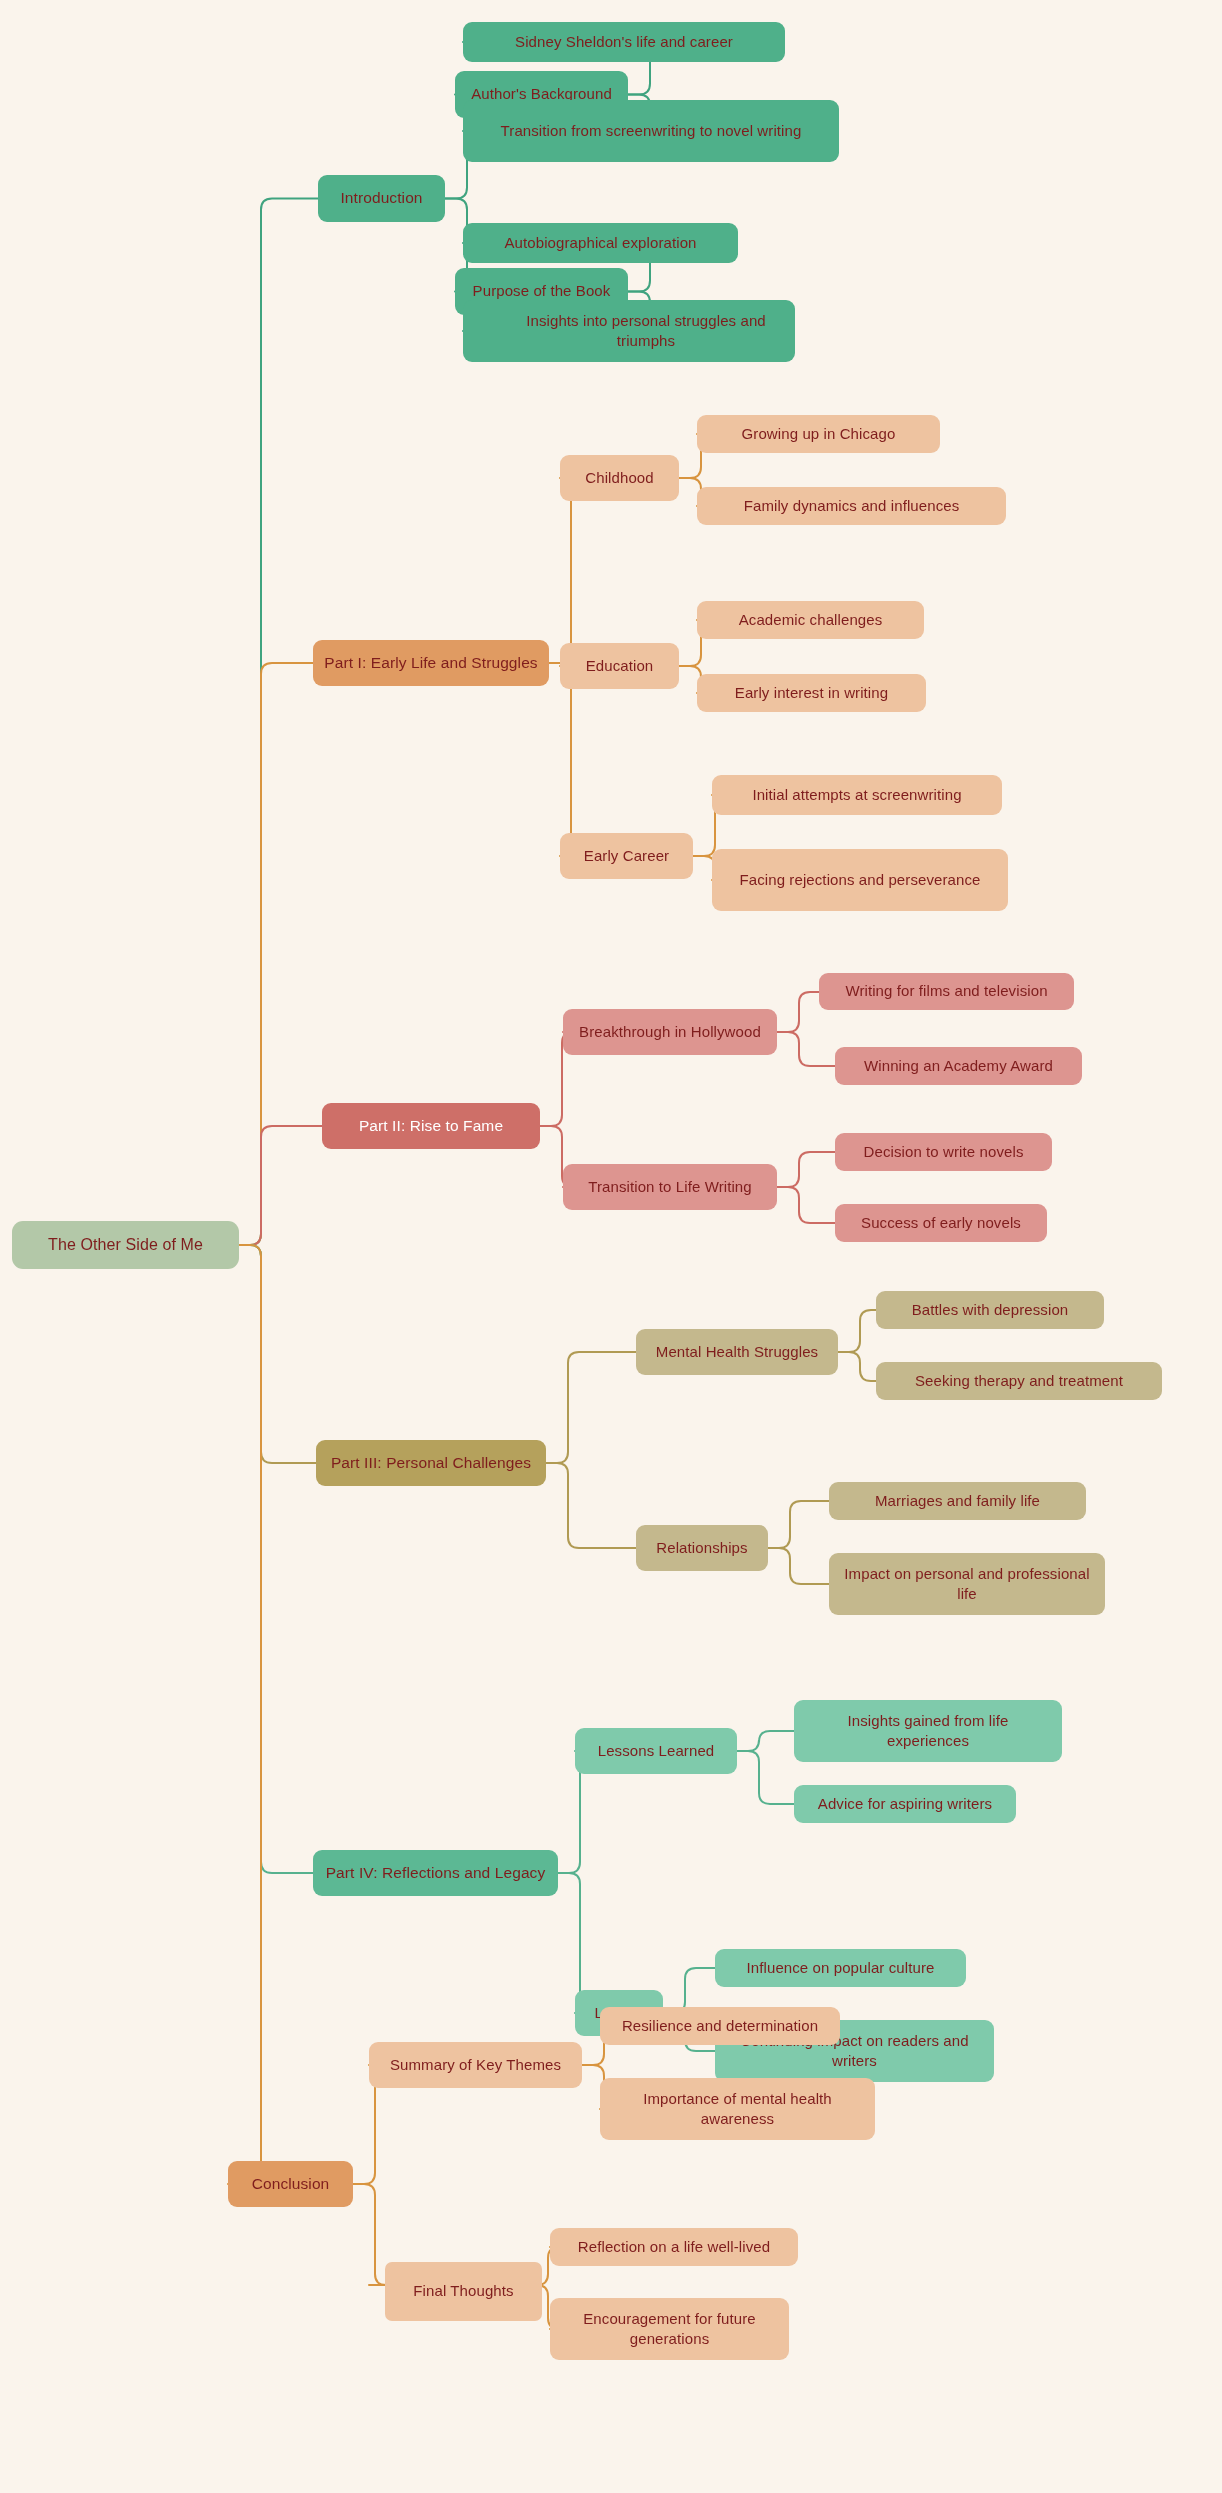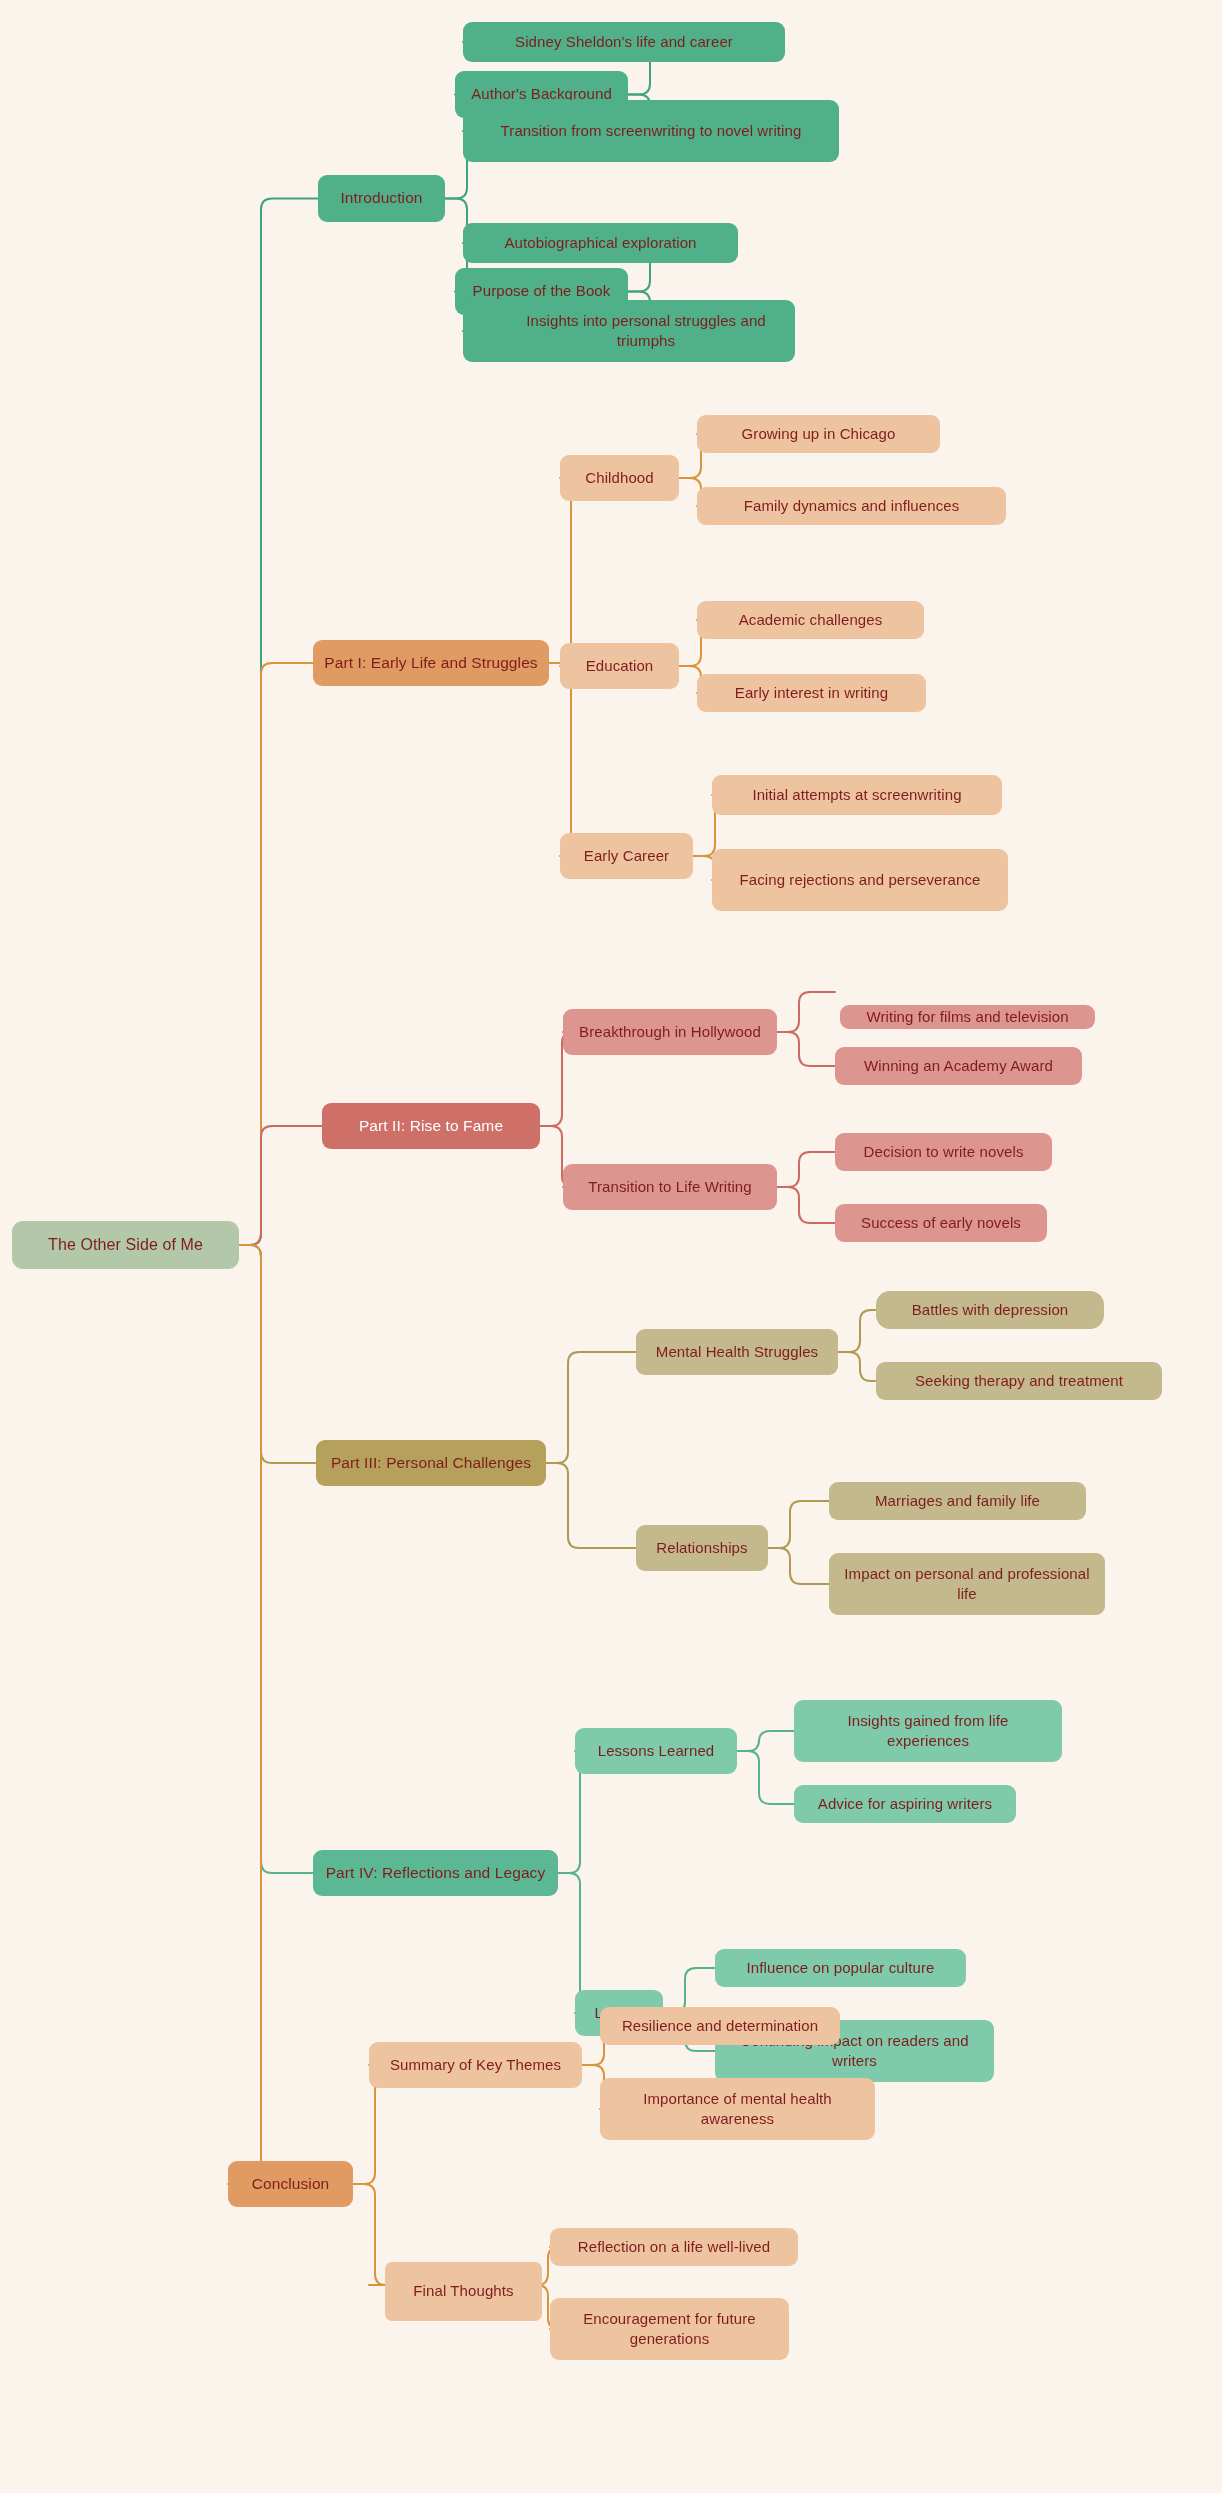--- a/index.html
+++ b/index.html
@@ -135,42 +135,42 @@
     </div>
     <div class="node lvl3" style="left: 712px; top: 849px; width: 296px; height: 62px; background: rgb(238, 195, 160);">
       <span>Facing rejections and perseverance</span>
     </div>
     <div class="node lvl1 white-text" style="left: 322px; top: 1103px; width: 218px; height: 46px; background: rgb(206, 111, 104);">
       <span>Part II: Rise to Fame</span>
     </div>
     <div class="node lvl2" style="left: 563px; top: 1009px; width: 214px; height: 46px; background: rgb(221, 149, 144);">
       <span>Breakthrough in Hollywood</span>
     </div>
-    <div class="node lvl3" style="left: 840px; top: 973px; width: 255px; height: 24px; background: rgb(221, 149, 144); margin-top: 32px;">
+    <div class="node lvl3" style="left: 819px; top: 973px; width: 255px; height: 37px; background: rgb(221, 149, 144);">
       <span>Writing for films and television</span>
     </div>
     <div class="node lvl3" style="left: 835px; top: 1047px; width: 247px; height: 38px; background: rgb(221, 149, 144);">
       <span>Winning an Academy Award</span>
     </div>
     <div class="node lvl2" style="left: 563px; top: 1164px; width: 214px; height: 46px; background: rgb(221, 149, 144);">
       <span>Transition to Life Writing</span>
     </div>
     <div class="node lvl3" style="left: 835px; top: 1133px; width: 217px; height: 38px; background: rgb(221, 149, 144);">
       <span>Decision to write novels</span>
     </div>
     <div class="node lvl3" style="left: 835px; top: 1204px; width: 212px; height: 38px; background: rgb(221, 149, 144);">
       <span>Success of early novels</span>
     </div>
     <div class="node lvl1" style="left: 316px; top: 1440px; width: 230px; height: 46px; background: rgb(181, 161, 92);">
       <span>Part III: Personal Challenges</span>
     </div>
     <div class="node lvl2" style="left: 636px; top: 1329px; width: 202px; height: 46px; background: rgb(196, 184, 141);">
       <span>Mental Health Struggles</span>
     </div>
-    <div class="node lvl3" style="left: 876px; top: 1291px; width: 228px; height: 38px; background: rgb(196, 184, 141); border-radius: 14px;">
+    <div class="node lvl3" style="left: 876px; top: 1291px; width: 228px; height: 38px; background: rgb(196, 184, 141);">
       <span>Battles with depression</span>
     </div>
     <div class="node lvl3" style="left: 876px; top: 1362px; width: 286px; height: 38px; background: rgb(196, 184, 141);">
       <span>Seeking therapy and treatment</span>
     </div>
     <div class="node lvl2" style="left: 636px; top: 1525px; width: 132px; height: 46px; background: rgb(196, 184, 141);">
       <span>Relationships</span>
     </div>
     <div class="node lvl3" style="left: 829px; top: 1482px; width: 257px; height: 38px; background: rgb(196, 184, 141);">
       <span>Marriages and family life</span>

